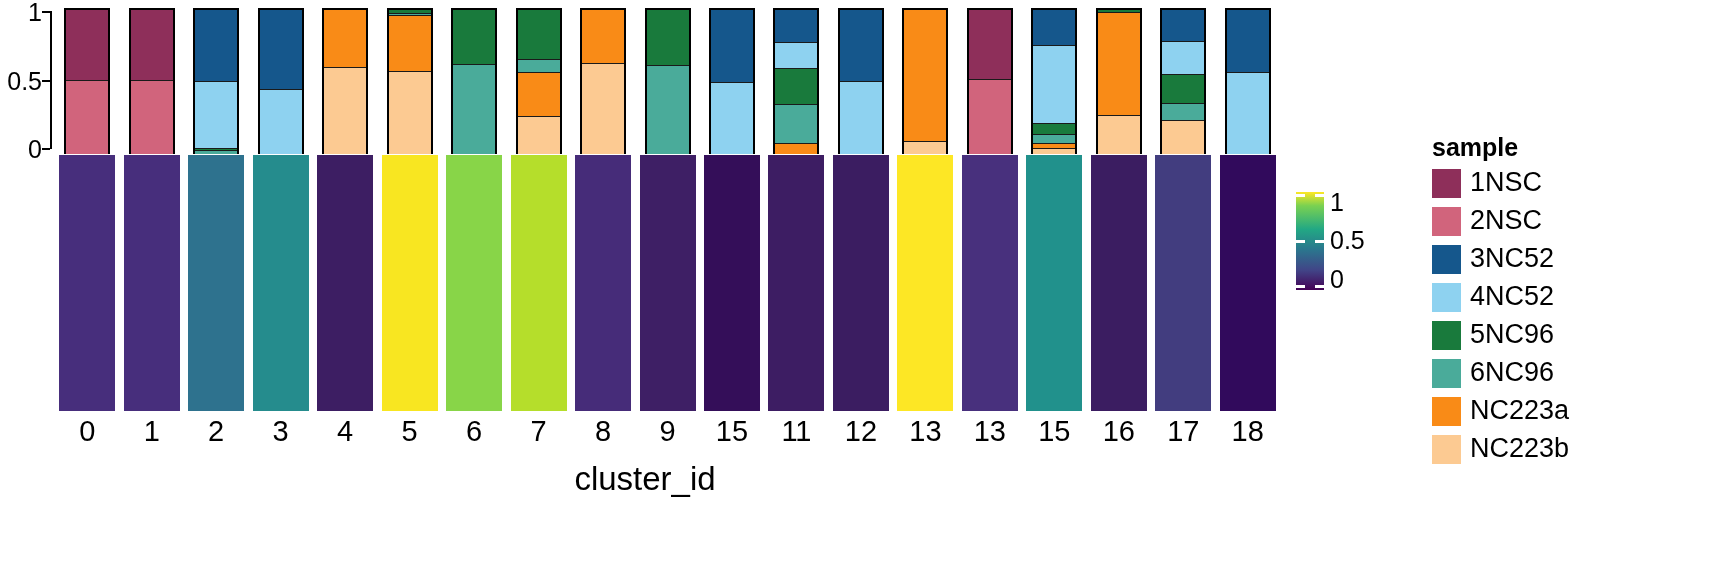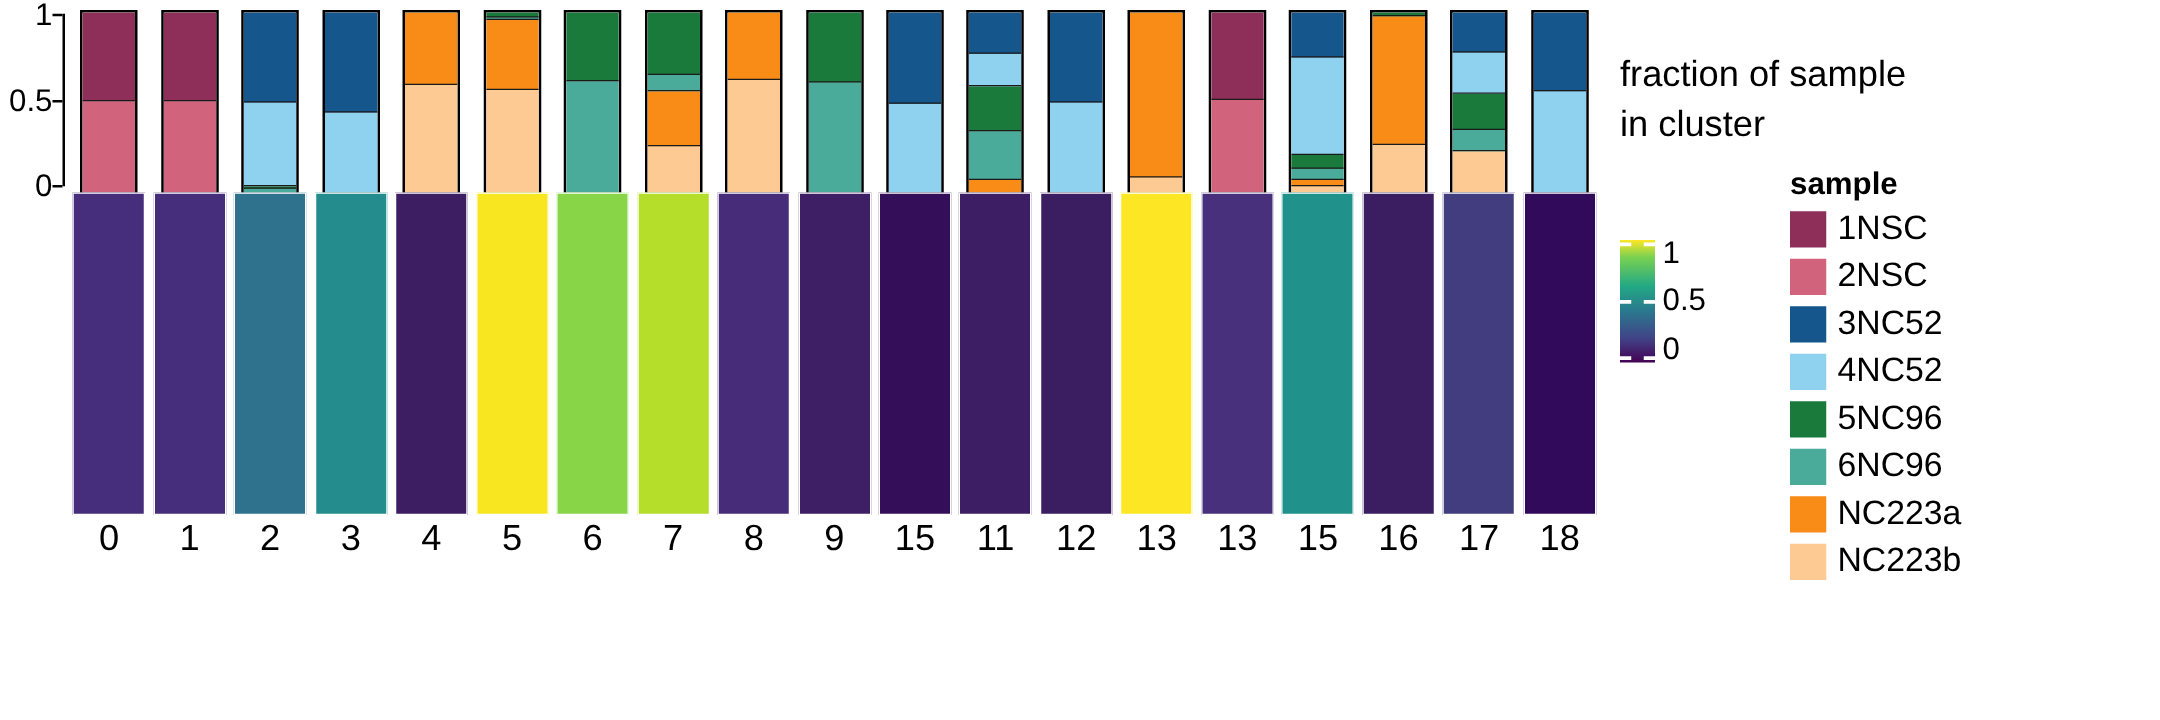--- a/index.html
+++ b/index.html
@@ -300,25 +300,22 @@
       <div class="xlab" style="left: 691.974px; width: 80px;">15</div>
       <div class="xlab" style="left: 756.447px; width: 80px;">11</div>
       <div class="xlab" style="left: 821px; width: 80px;">12</div>
       <div class="xlab" style="left: 885.395px; width: 80px;">13</div>
       <div class="xlab" style="left: 949.868px; width: 80px;">13</div>
       <div class="xlab" style="left: 1014.34px; width: 80px;">15</div>
       <div class="xlab" style="left: 1078.82px; width: 80px;">16</div>
       <div class="xlab" style="left: 1143.29px; width: 80px;">17</div>
       <div class="xlab" style="left: 1207.76px; width: 80px;">18</div>
     </div>
-
-  <div class="axis-title-right">
-    <div>fraction of sample</div>
-    <div>in cluster</div>
-  </div>
+  <div class="xtitle">cluster_id</div>
+
 
   <div class="gradient-bar">
     <div class="grad-tick edge" style="left:0;top:2px;"></div>
     <div class="grad-tick edge" style="right:0;top:2px;"></div>
     <div class="grad-tick" style="left:0;top:48px;"></div>
     <div class="grad-tick" style="right:0;top:48px;"></div>
     <div class="grad-tick edge" style="left:0;bottom:2px;"></div>
     <div class="grad-tick edge" style="right:0;bottom:2px;"></div>
   </div>
   <div class="grad-lab" style="top:190px;">1</div>

